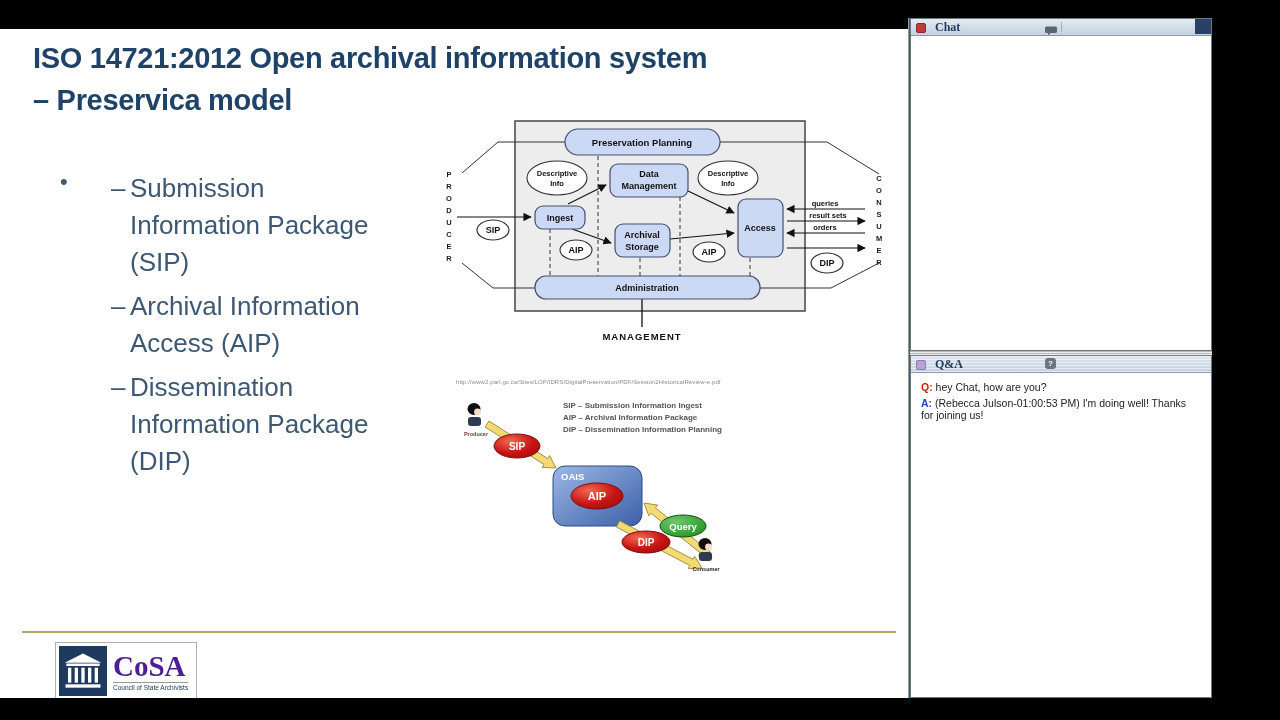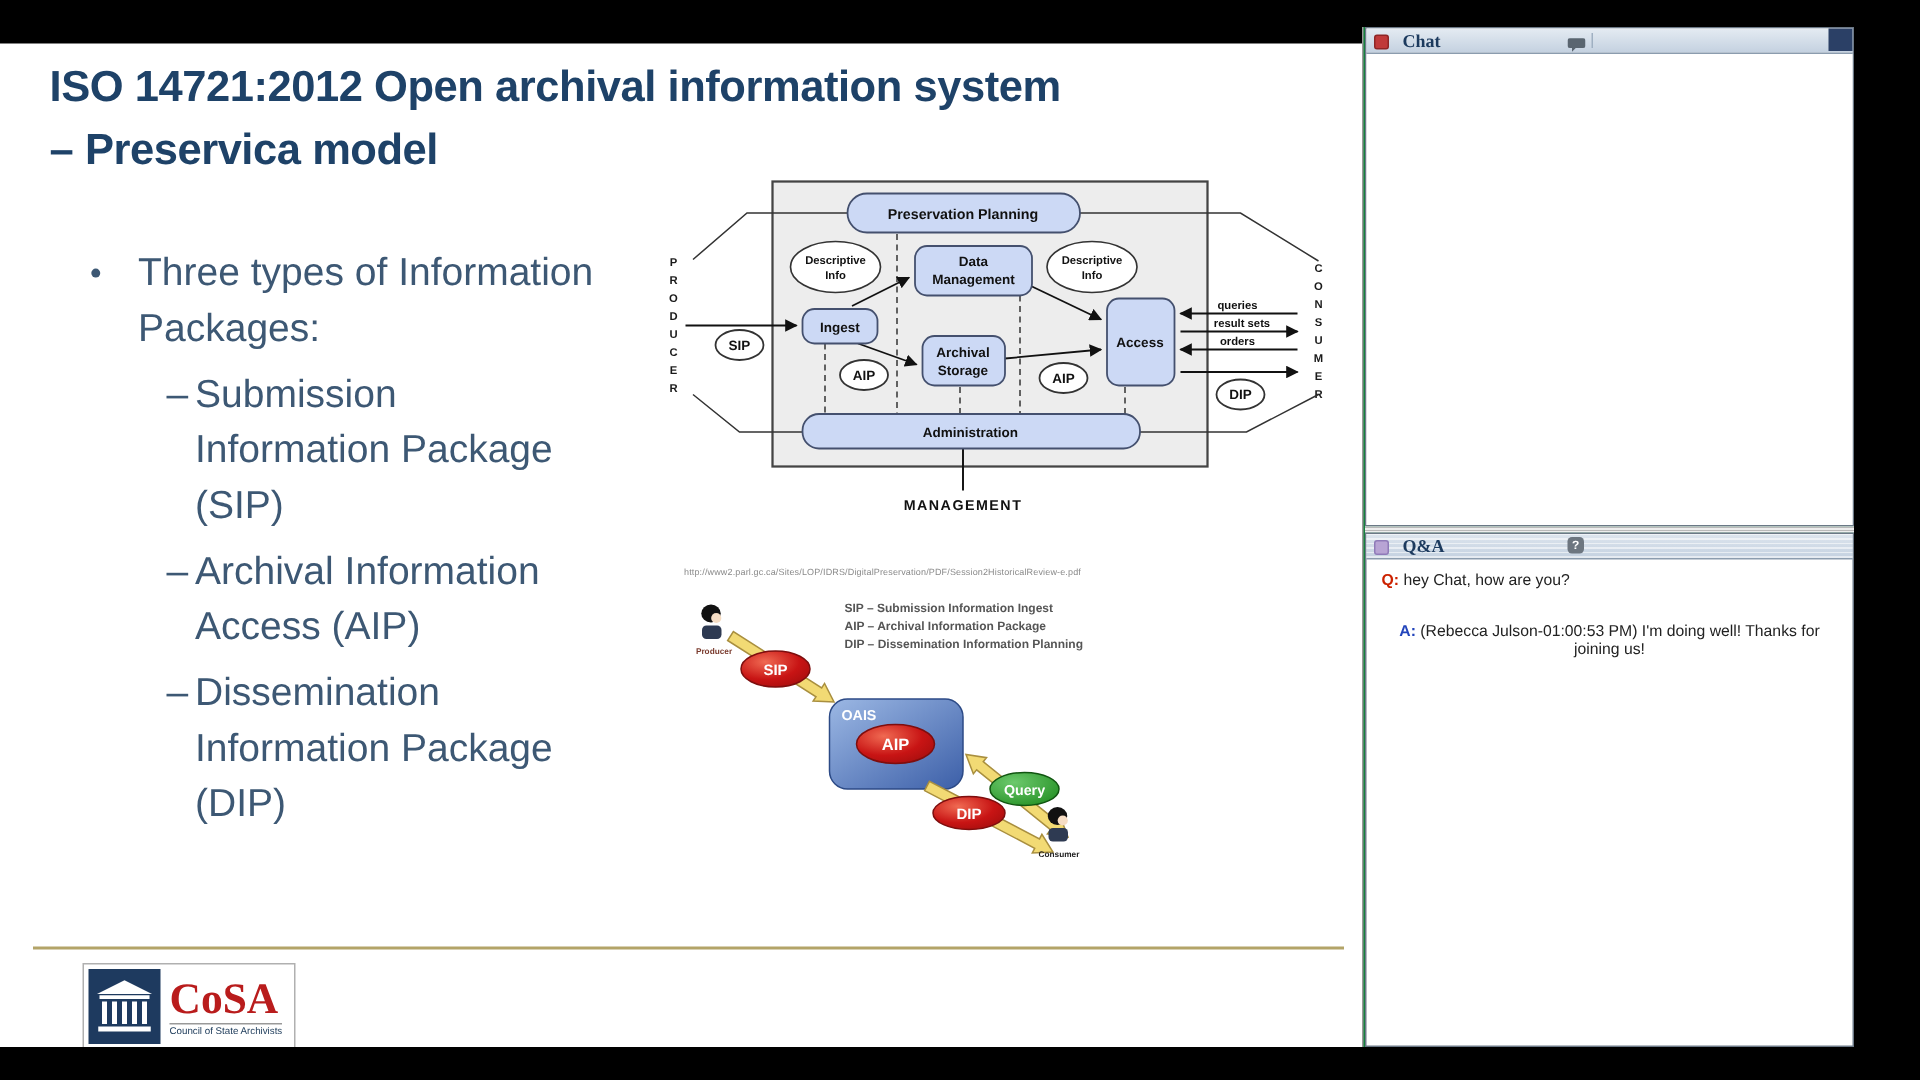--- a/index.html
+++ b/index.html
@@ -32,28 +32,28 @@
   .src-url{left:456px;top:350px;font-size:6px;color:#8a8a8a;letter-spacing:0.1px;}
   .legend{left:563px;top:371px;font-size:8px;line-height:12px;color:#555;font-weight:bold;}
 
   
   .footer-line{left:22px;top:602px;width:874px;height:0;border-top:2px solid #b3a468;}
   .cosa{left:55px;top:613px;width:142px;height:58px;background:#fff;border:1px solid #b0b0b0;
         display:flex;align-items:stretch;padding:3px;box-sizing:border-box;}
   .cosa-mark{width:48px;background:#1e3a5f;display:flex;align-items:center;justify-content:center;}
   .cosa-text{padding-left:6px;display:flex;flex-direction:column;justify-content:center;}
   .cosa-acronym{font-family:"Liberation Serif",serif;font-size:29px;font-weight:bold;
-                color:#b91c1c;line-height:30px;}
+                color:#4c1d95;line-height:30px;}
   .cosa-sub{font-size:6.5px;color:#24415f;border-top:1px solid #999;padding-top:1px;margin-top:1px;}
   .preservica{left:705px;top:615px;}
   .preservica-name{font-size:28px;font-weight:bold;color:#4a5365;line-height:30px;letter-spacing:-0.5px;}
   .preservica-tag{font-size:15px;color:#939aa6;letter-spacing:0.6px;margin-top:1px;}
 
   
-  .rightpanel{left:908px;top:18px;width:328px;height:680px;background:#15803d;
+  .rightpanel{left:908px;top:18px;width:304px;height:680px;background:#a21caf;
               border-left:1px solid #999;box-sizing:border-box;}
   .win{position:absolute;left:1px;right:0;border:1px solid #6b7886;box-sizing:border-box;background:#fff;}
   .chat-win{top:0;height:333px;}
   .qa-win{top:337px;height:343px;}
   .win-header{position:relative;height:16px;
               background:linear-gradient(#e4ebf2,#c4d1e0);
               border-bottom:1px solid #8b9cae;}
   .qa-header{background-image:repeating-linear-gradient(180deg,rgba(255,255,255,0.55) 0 1px,rgba(0,0,0,0) 1px 3px),
              linear-gradient(#dde5ee,#c4d1e0);}
   .win-title{position:absolute;left:24px;top:1px;font-family:"Liberation Serif",serif;
@@ -68,42 +68,41 @@
              line-height:11px;}
   .bubble-icon{position:absolute;left:134px;top:3px;}
   .splitter{position:absolute;left:1px;right:0;top:333px;height:4px;
             background:repeating-linear-gradient(180deg,#b9b9b9 0 1px,#ededed 1px 2px);}
   .qa-body{padding:8px 10px;font-size:10.5px;color:#222;}
   .qa-name{color:#3468b8;font-weight:bold;}
   .qa-time{color:#333;font-size:9.5px;}
   .qa-q{color:#cc2200;font-weight:bold;}
   .qa-a{color:#2244bb;font-weight:bold;}
   .qa-line{margin-bottom:3px;}
-  .qa-answer-line{margin-top:22px;text-align:center;}
+  .qa-answer-line{margin-top:4px;}
 
   svg text{font-family:"Liberation Sans",sans-serif;}
 </style>
 </head>
 <body>
 
 <div id="stage">
 
   <div class="abs topbar"></div>
 
   <div class="abs slide">
 
     <div class="abs slide-title">
       <div>ISO 14721:2012 Open archival information system</div>
       <div>– Preservica model</div>
     </div>
 
     <div class="abs bullets">
       <div class="b1">
         <span class="marker">•</span>
-        <span>Three types of Information Packages:</span>
       </div>
       <div class="b2">
         <span class="marker">–</span>
         <span>Submission Information Package (SIP)</span>
       </div>
       <div class="b2">
         <span class="marker">–</span>
         <span>Archival Information Access (AIP)</span>
       </div>
       <div class="b2">

